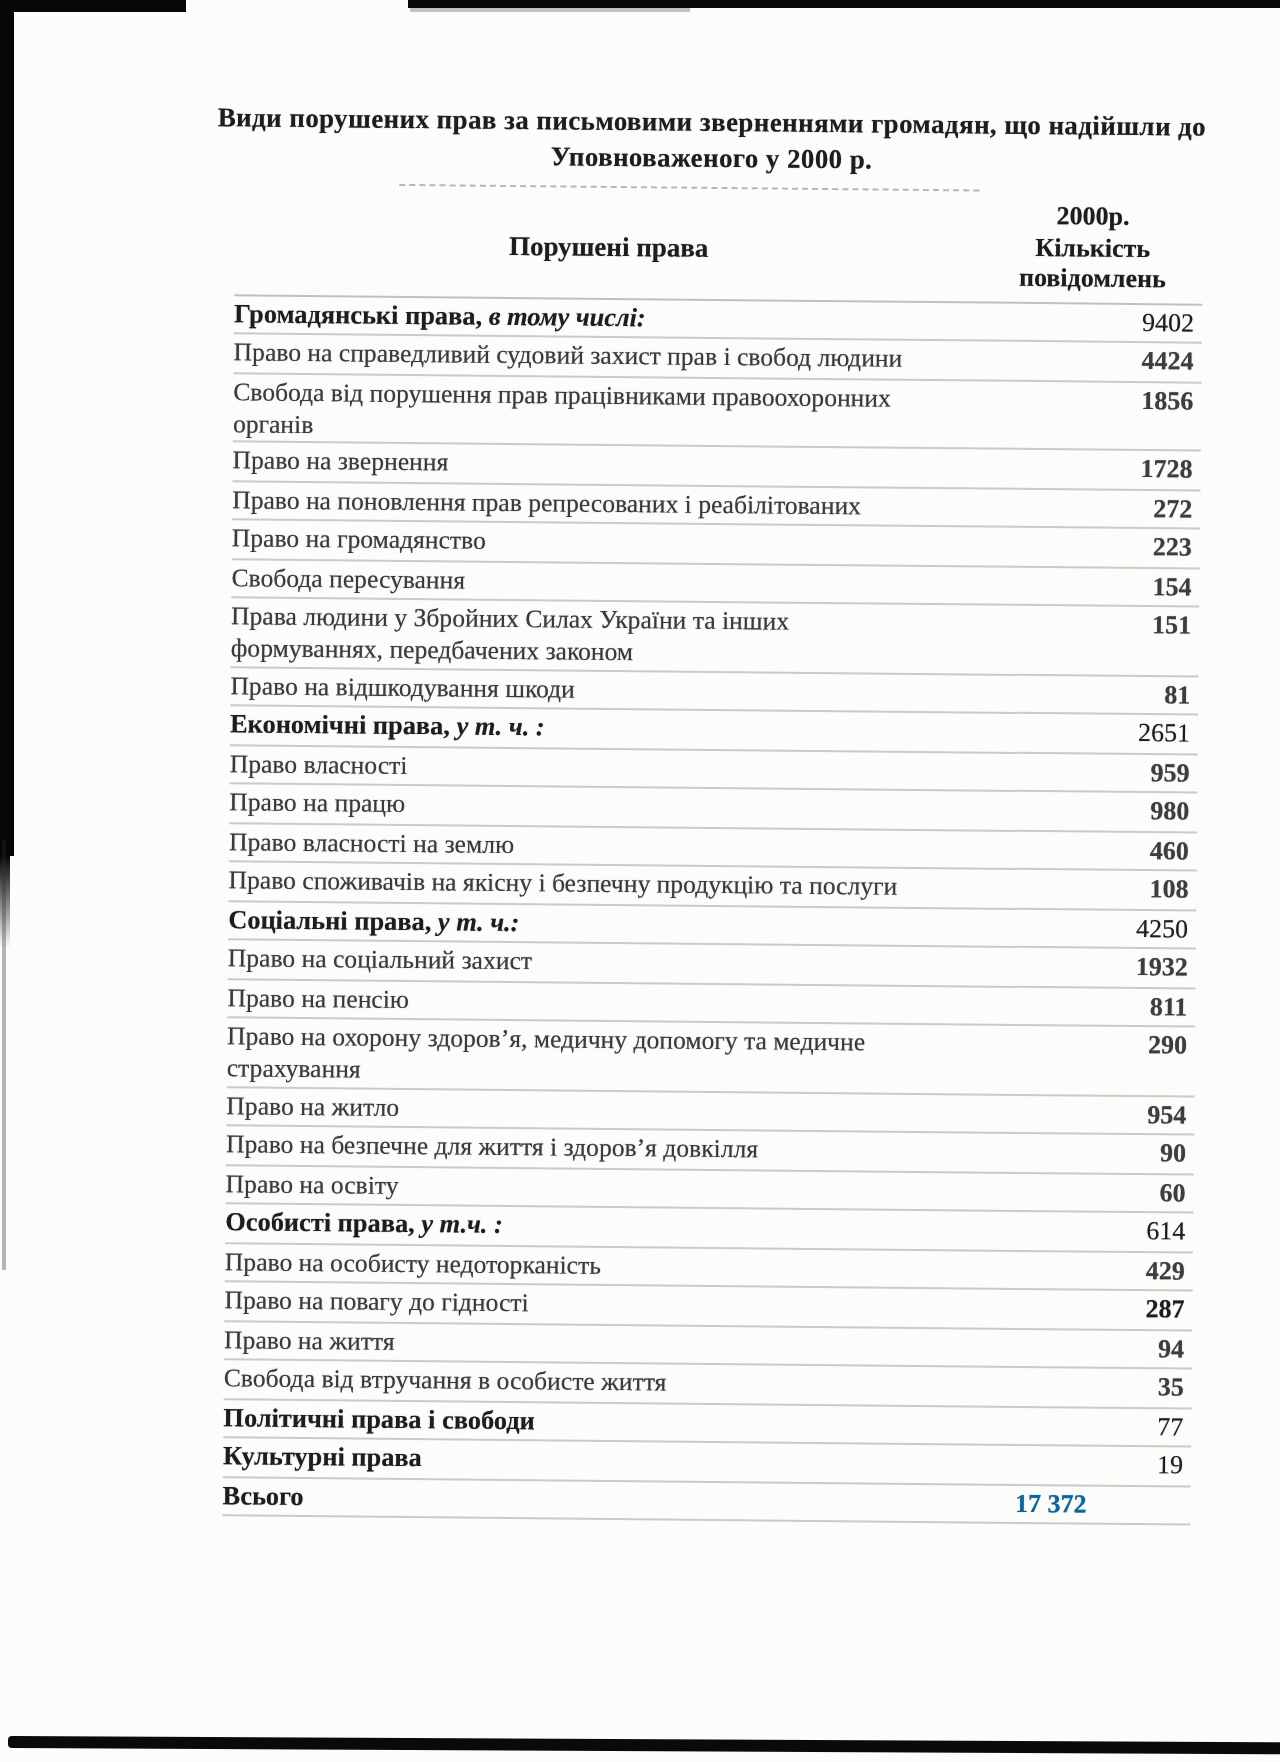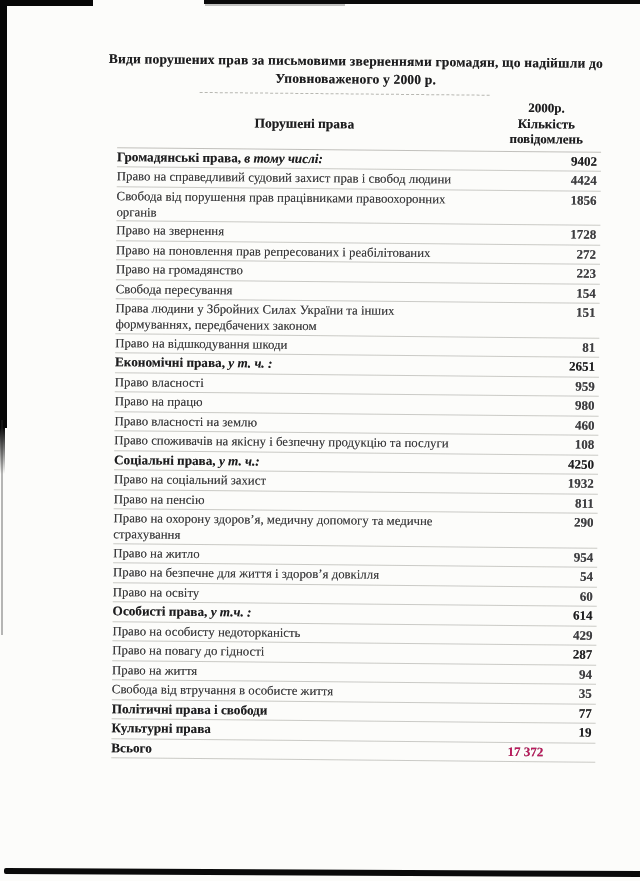--- a/index.html
+++ b/index.html
@@ -40,24 +40,24 @@
   .rows { margin:4px 38px 0 118px; border-top:1px solid rgba(122,120,112,0.45); }
   .trow {
     display:flex; align-items:flex-start;
     border-bottom:1px solid rgba(122,120,112,0.38);
     padding:1px 0 0.5px;
     min-height:17px;
   }
   .trow .lab { width:388px; font-size:12.8px; line-height:16px; color:#3a3a3c; }
   .trow .val { flex:1; text-align:right; font-size:13px; line-height:16px; padding-right:4px; color:#3d3d40;font-weight:bold; }
   .trow.section .lab { font-weight:bold; font-size:13.2px; color:#1d1d1f; }
-  .trow.section .val { font-weight:bold; color:#1d1d1f; }
+  .trow.section .val { font-weight:normal; color:#1d1d1f; }
   .sfx { font-style:italic; }
   .trow.total .lab { font-weight:bold; font-size:13.2px; color:#1d1d1f; }
-  .trow.total .val { font-weight:bold; color:#be185d; padding-right:52px; }
+  .trow.total .val { font-weight:bold; color:#0369a1; padding-right:52px; }
   .val.vb { font-weight:bold; color:#1d1d1f; }
 
   
   .bar-top-left  { position:absolute; left:0; top:0; width:93px; height:6px; background:#070707; }
   .bar-top-right { position:absolute; left:204px; top:0; width:436px; height:3.5px; background:#0a0a0a; }
   .bar-top-right-smudge { position:absolute; left:205px; top:3px; width:140px; height:3px; background:rgba(20,20,20,0.25); }
   .bar-left { position:absolute; left:0; top:0; width:7px; height:428px; background:#060606; }
   .bar-left-fade { position:absolute; left:0; top:428px; width:5px; height:46px;
                    background:linear-gradient(#060606, rgba(6,6,6,0)); }
   .line-left-thin { position:absolute; left:1px; top:420px; width:2px; height:215px; background:rgba(50,50,48,0.35); }
@@ -160,21 +160,21 @@
       <div class="trow item">
         <div class="lab">Право на охорону здоров’я,  медичну допомогу та медичне<br>страхування</div>
         <div class="val">290</div>
       </div>
       <div class="trow item">
         <div class="lab">Право на житло</div>
         <div class="val">954</div>
       </div>
       <div class="trow item">
         <div class="lab">Право на безпечне для життя і здоров’я довкілля</div>
-        <div class="val">54</div>
+        <div class="val">90</div>
       </div>
       <div class="trow item">
         <div class="lab">Право на освіту</div>
         <div class="val">60</div>
       </div>
       <div class="trow section">
         <div class="lab">Особисті права,<span class="sfx"> у т.ч. :</span></div>
         <div class="val">614</div>
       </div>
       <div class="trow item">

